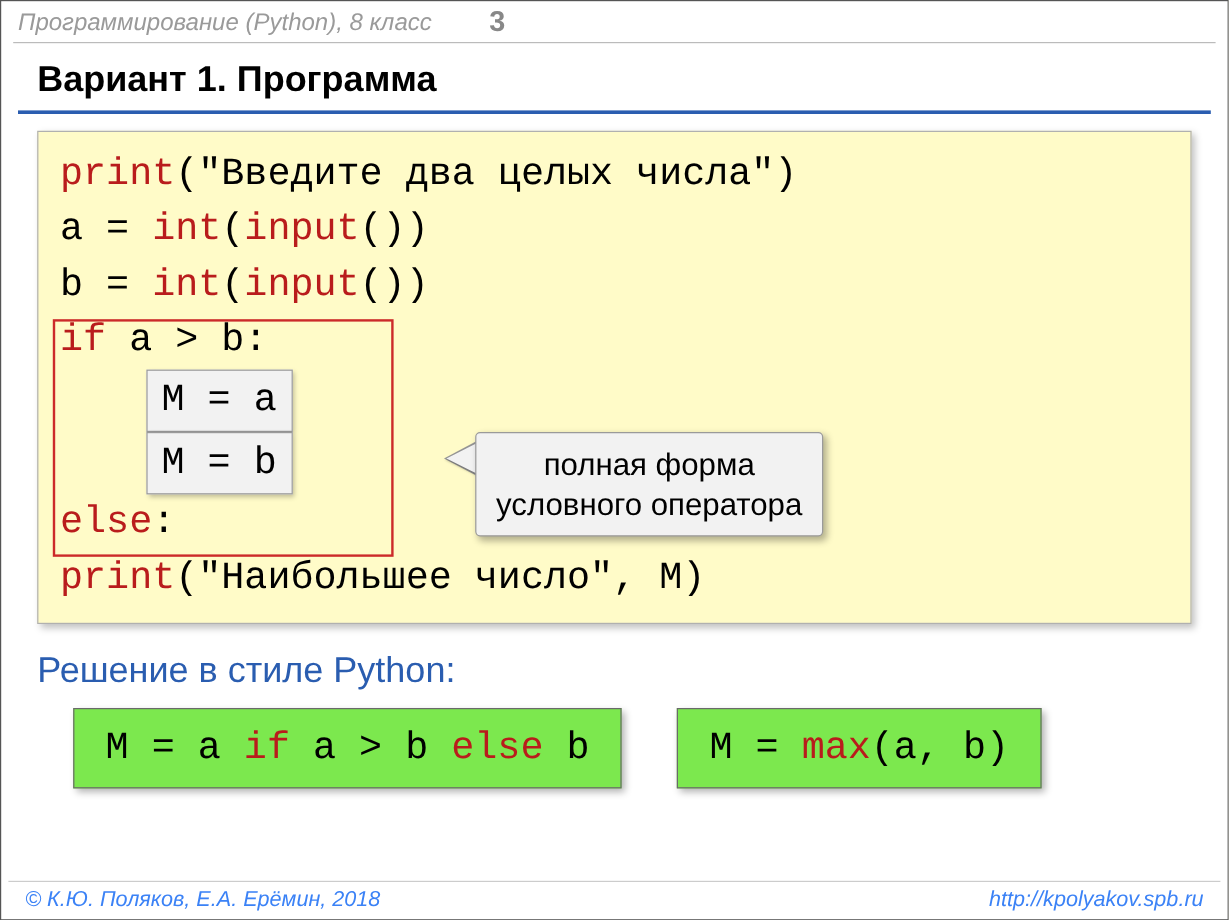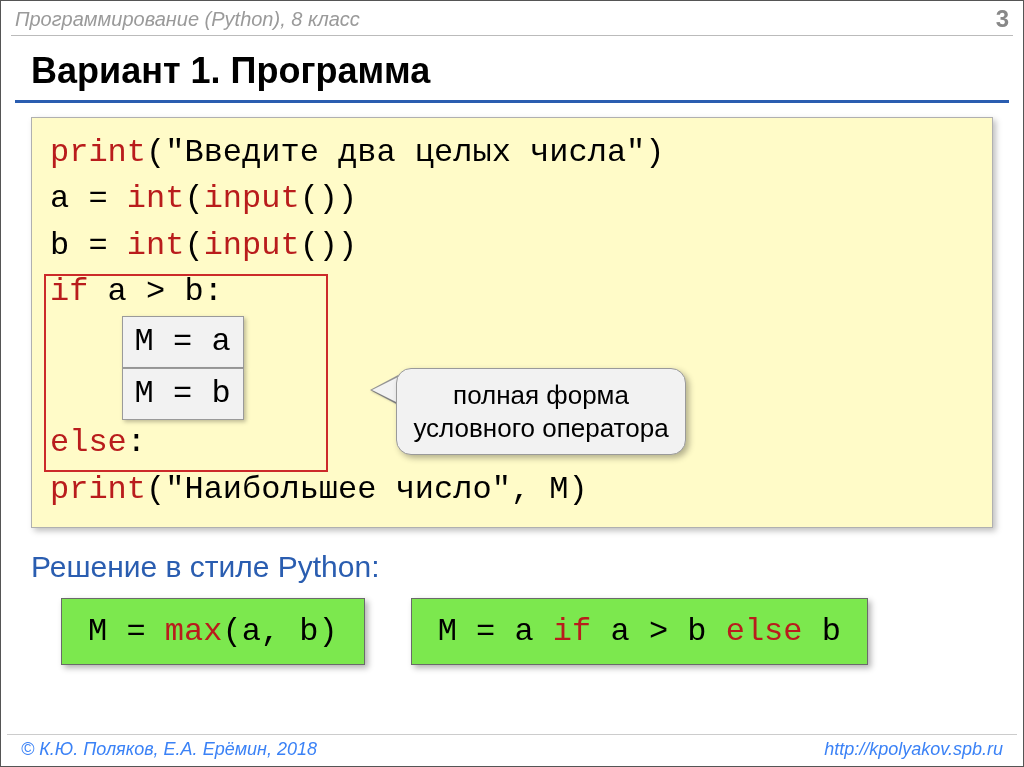--- a/index.html
+++ b/index.html
@@ -12,33 +12,32 @@
     overflow: hidden;
   }
   .slide {
     width: 1024px;
     height: 767px;
     position: relative;
     border: 1px solid #555;
   }
   .topbar {
     display: flex;
-    justify-content: space-between;
     align-items: center;
     padding: 4px 14px 2px 14px;
     color: #9a9a9a;
     font-style: italic;
     font-size: 20px;
     gap: 48px;
   }
   .topbar .pagenum { font-style: normal; font-weight: bold; font-size: 24px; color: #888; }
   .topline { border: 0; border-top: 1px solid #bbb; margin: 0 10px 8px 10px; }
 
   .title {
-    font-size: 36px;
+    font-size: 30px;
     font-weight: bold;
     color: #000;
     padding: 6px 30px 8px 30px;
   }
   .title-underline {
     height: 3px;
     background: #2a5db0;
     margin: 0 14px 14px 14px;
   }
 
@@ -76,21 +75,21 @@
     margin-left: 14px;
   }
 
   .callout {
     position: absolute;
     left: 364px;
     top: 250px;
     width: 290px;
     background: #f2f2f2;
     border: 1px solid #9a9a9a;
-    border-radius: 15px;
+    border-radius: 4px;
     box-shadow: 3px 3px 6px rgba(0,0,0,0.3);
     font-family: Arial, sans-serif;
     font-size: 26px;
     text-align: center;
     padding: 10px 14px;
     line-height: 1.25;
     color: #000;
   }
   .callout-tail {
     position: absolute;
@@ -175,22 +174,22 @@
     <div class="ifbox"></div>
 
     <div class="callout-tail-border"></div>
     <div class="callout-tail"></div>
     <div class="callout">полная форма условного оператора</div>
   </div>
 
   <div class="subheading">Решение в стиле Python:</div>
 
   <div class="greenrow">
+    <div class="greenbox"><span>M = a </span><span class="kw-blue">if</span><span> a &gt; b </span><span class="kw-blue">else</span><span> b</span></div>
     <div class="greenbox"><span>M = </span><span class="kw-blue">max</span><span>(a, b)</span></div>
-    <div class="greenbox"><span>M = a </span><span class="kw-blue">if</span><span> a &gt; b </span><span class="kw-blue">else</span><span> b</span></div>
   </div>
 
   <div class="footer">
     <span>© К.Ю. Поляков, Е.А. Ерёмин, 2018</span>
     <span>http://kpolyakov.spb.ru</span>
   </div>
 
 </div>
 
 </body></html>

